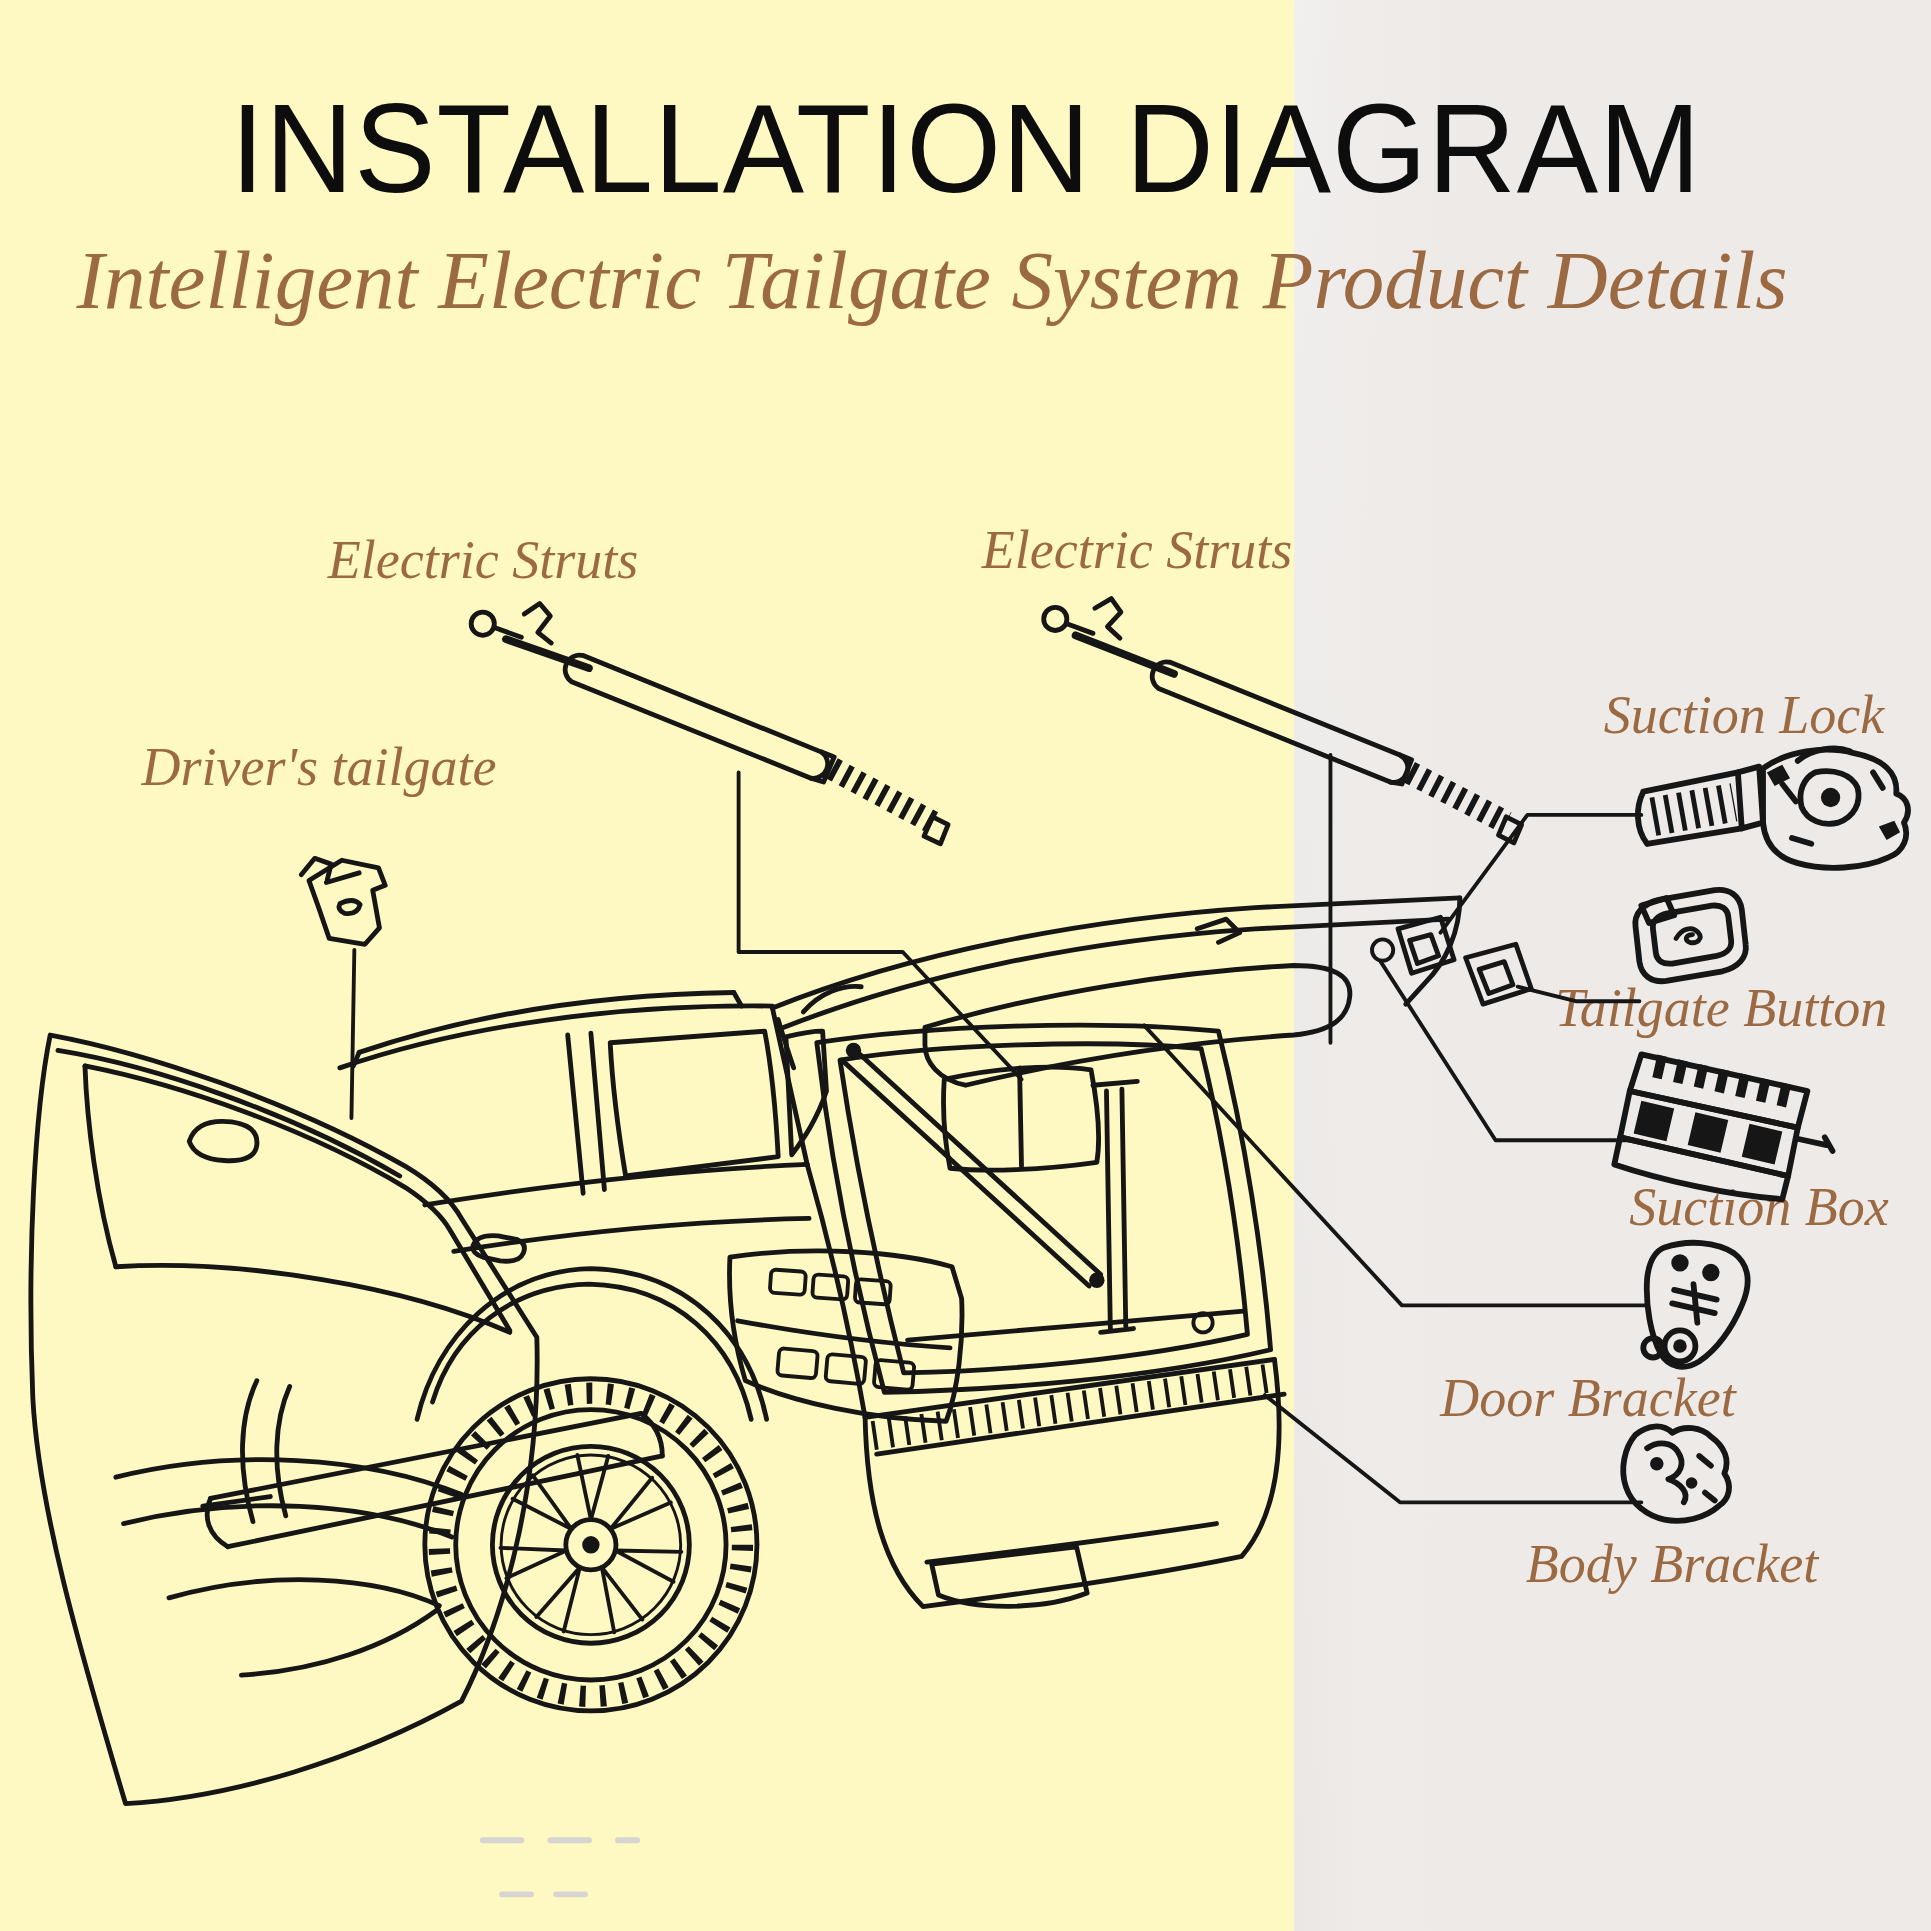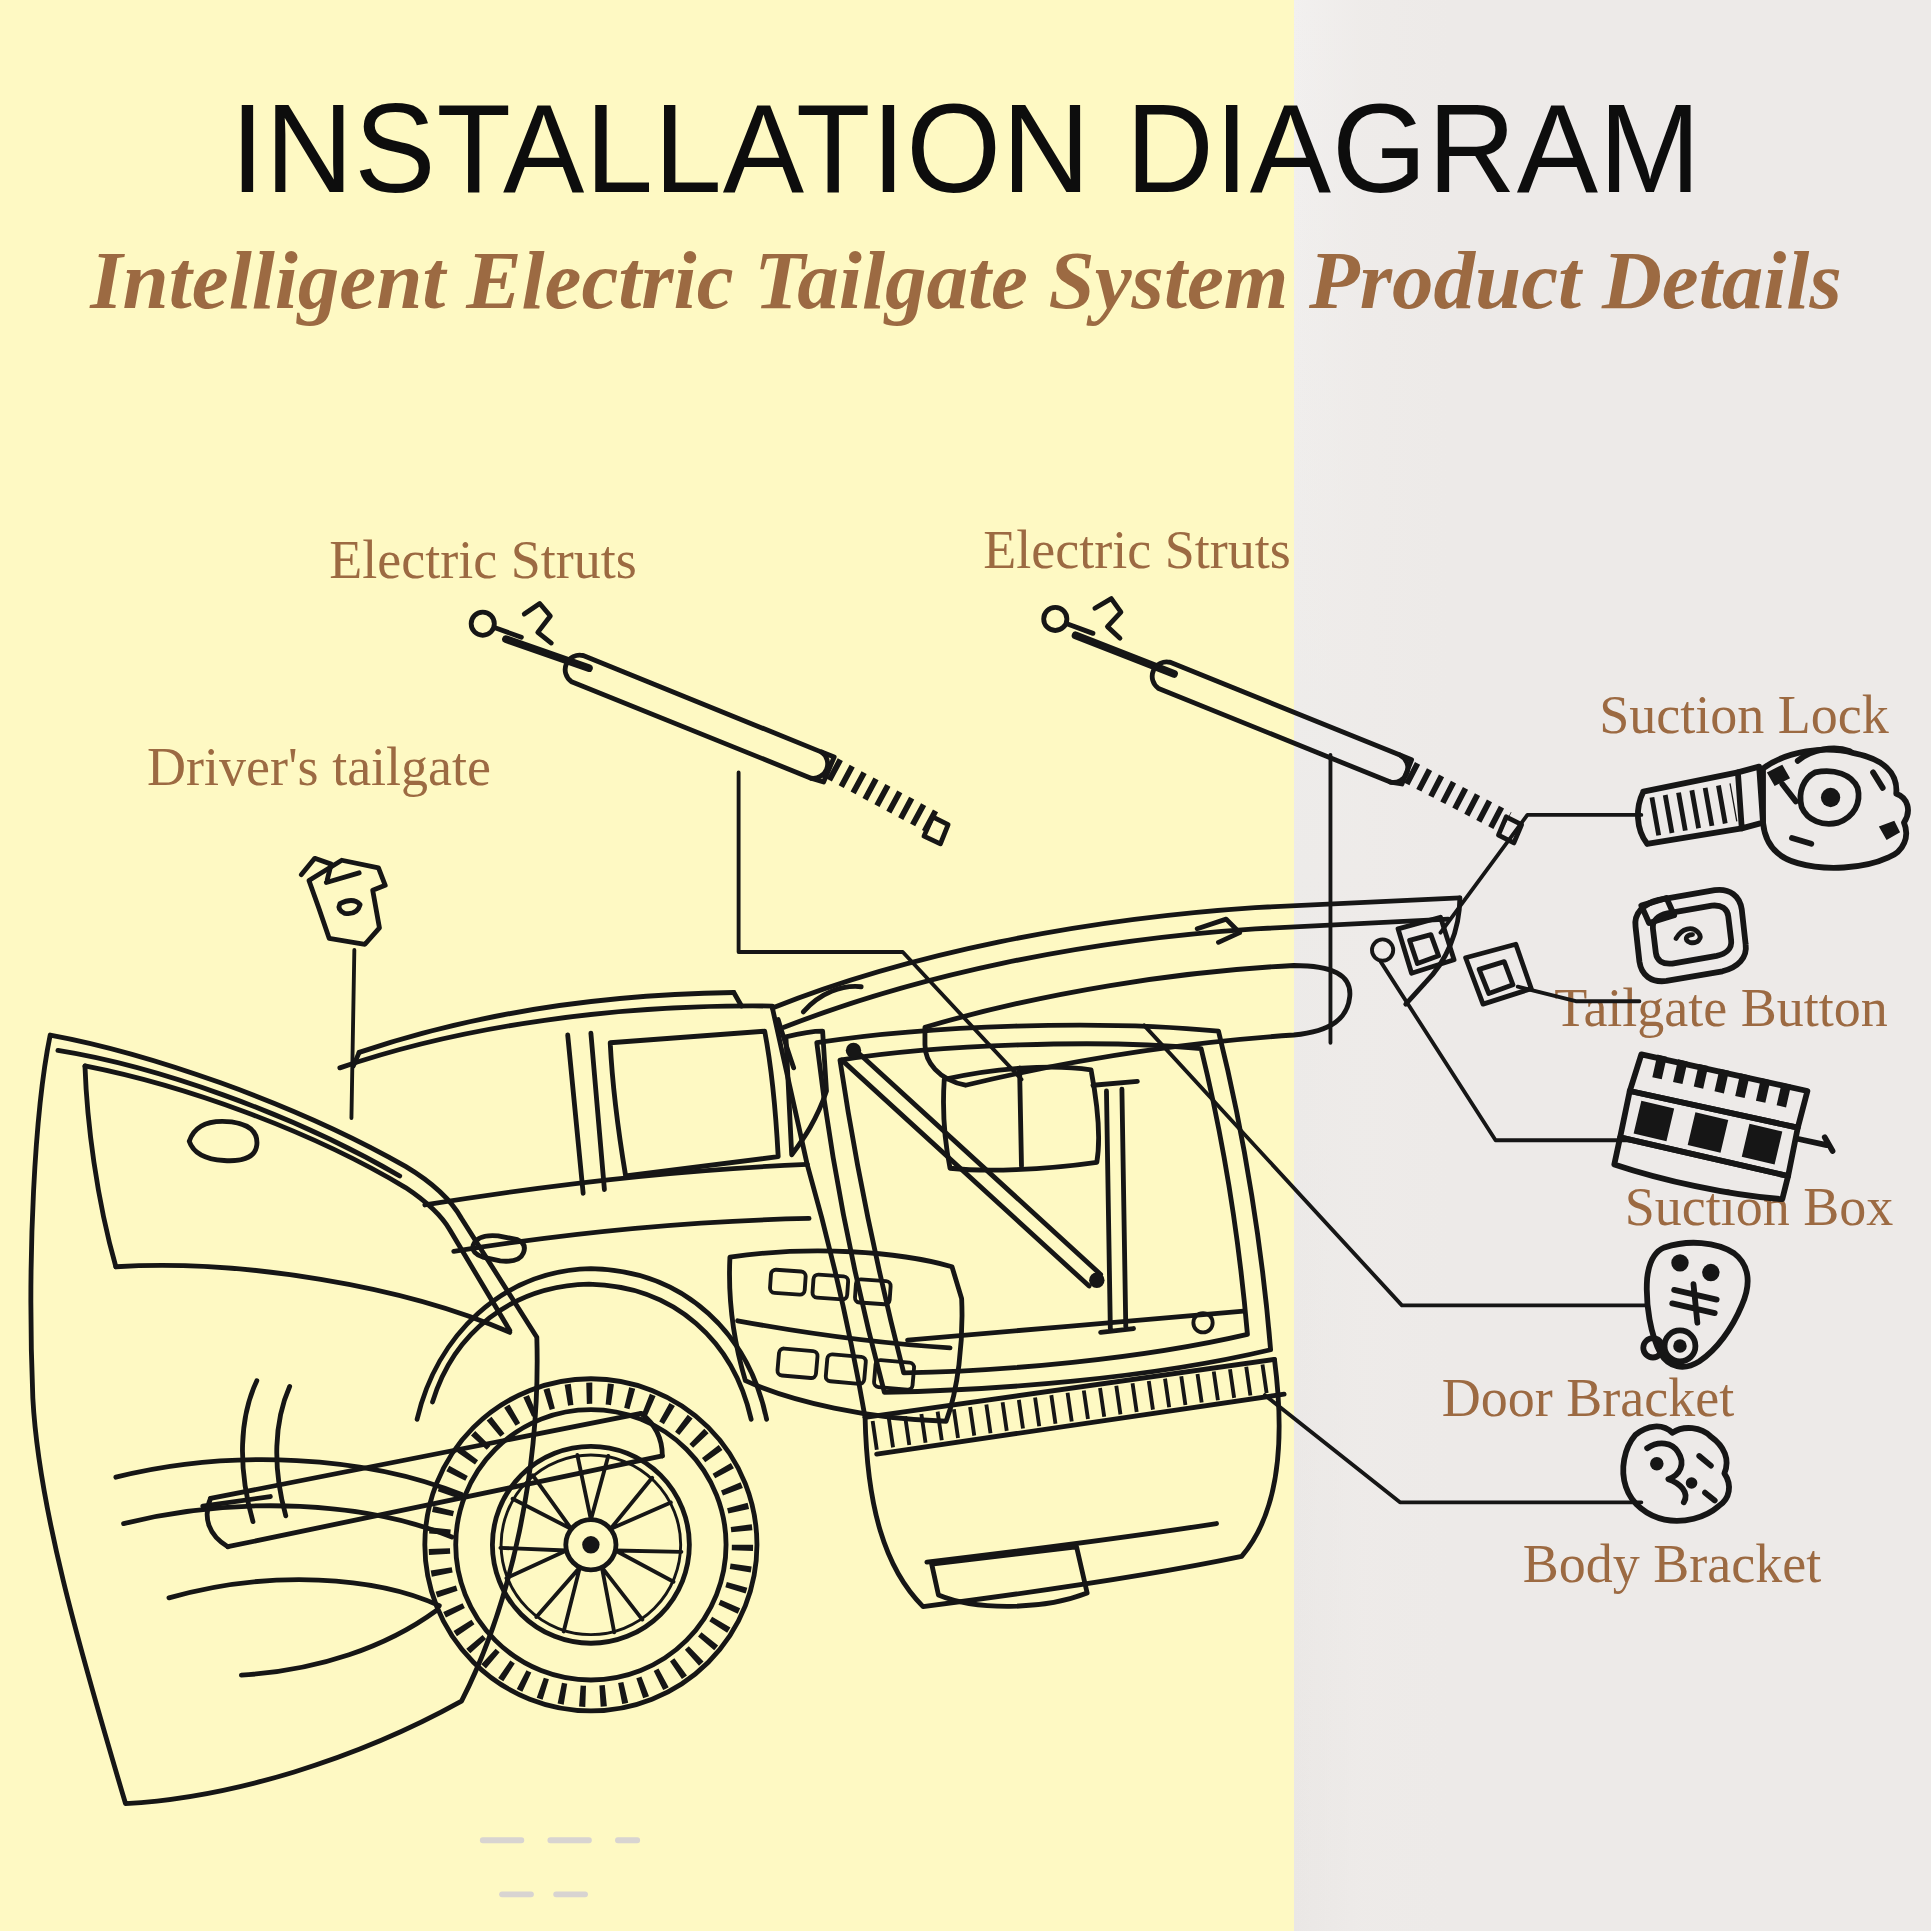--- a/index.html
+++ b/index.html
@@ -4,23 +4,23 @@
 <style>
   html,body{margin:0;padding:0;background:#ffffff;}
   #canvas{position:relative;width:1931px;height:1931px;background:#fef9c3;overflow:hidden;
           font-family:"Liberation Serif", serif;}
   .gray-band{position:absolute;top:0;right:0;width:637px;height:1931px;
     background:linear-gradient(90deg, rgba(238,235,233,0) 0px, rgba(238,235,233,.9) 68px, #edeae8 154px),
                linear-gradient(180deg,#f2f0ef 0%,#edebe9 45%,#eae7e5 100%);}
   .title{position:absolute;left:966px;top:81px;transform:translateX(-50%) scaleX(.96);
     font-family:"Liberation Sans", sans-serif;font-weight:400;font-size:127px;line-height:135px;
     color:#0d0d0d;white-space:nowrap;letter-spacing:1px;}
-  .subtitle{position:absolute;left:966px;top:232px;transform:translateX(-50%);
-    font-style:italic;font-weight:700;font-size:83px;line-height:97px;color:#9c6a42;white-space:nowrap;}
-  .lbl{position:absolute;transform:translateX(-50%);font-size:54px;line-height:62px;
+  .subtitle{position:absolute;left:932px;top:232px;transform:translateX(-50%);
+    font-style:italic;font-weight:400;font-size:83px;line-height:97px;color:#9c6a42;white-space:nowrap;}
+  .lbl{position:absolute;transform:translateX(-50%);font-style:italic;font-size:54px;line-height:62px;
     color:#9c6a42;white-space:nowrap;text-align:left;}
   .lbl2{line-height:70px;}
   svg{position:absolute;left:0;top:0;}
   .ln{fill:none;stroke:#161616;stroke-width:5;stroke-linecap:round;stroke-linejoin:round;}
   .ld{fill:none;stroke:#161616;stroke-width:4;stroke-linecap:round;stroke-linejoin:round;}
   .fl{fill:#161616;stroke:none;}
   .db{fill:none;stroke:#161616;stroke-linecap:butt;}
 </style>
 </head>
 <body>

